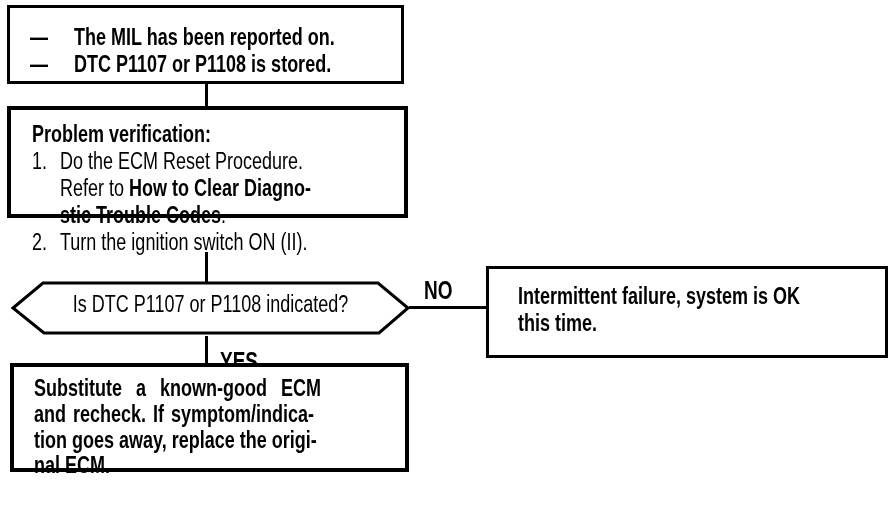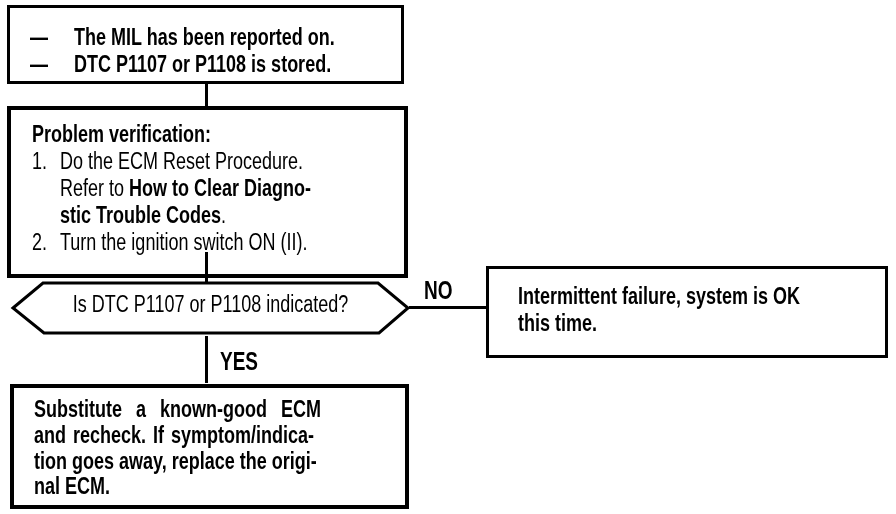--- a/index.html
+++ b/index.html
@@ -22,39 +22,39 @@
   .lbl {
     position:absolute; font-weight:bold; font-size:19px; line-height:20px;
     transform:scaleY(1.35); transform-origin:0 0; white-space:nowrap;
   }
   
   #premise { left:7px; top:5px; width:397px; height:79px; }
   #premise .txt { left:20px; top:15px; }
   
   #conn1 { left:205px; top:84px; width:3px; height:23px; }
   
-  #verify { left:7px; top:106px; width:401px; height:172px; }
+  #verify { left:7px; top:106px; width:401px; height:112px; }
   #verify .txt { left:21px; top:10px; }
   
   #conn2 { left:205px; top:252px; width:3px; height:31px; }
   
   #hex { position:absolute; left:10px; top:281px; width:401px; height:55px; }
   #hex-text {
     position:absolute; left:10px; top:290px; width:401px; text-align:center;
     line-height:20px; transform:scaleY(1.35); transform-origin:0 0; white-space:nowrap;
   }
   
   #no-line { left:409px; top:306px; width:77px; height:3px; }
   #no-lbl { left:424px; top:277px; }
   #intermittent { left:486px; top:266px; width:402px; height:92px; }
   #intermittent .txt { left:29px; top:13px; font-weight:bold; }
   
   #yes-line { left:205px; top:336px; width:3px; height:47px; }
   #yes-lbl { left:220px; top:348px; }
-  #substitute { left:10px; top:384px; width:399px; height:125px; }
+  #substitute { left:10px; top:363px; width:399px; height:109px; }
   #substitute .txt { left:20px; top:9px; font-weight:bold; }
   #substitute .row.just1 { word-spacing:9px; }
   #substitute .row.just2 { word-spacing:2px; }
 </style>
 </head>
 <body>
 
 <div class="canvas">
 
   <div id="premise" class="box">

